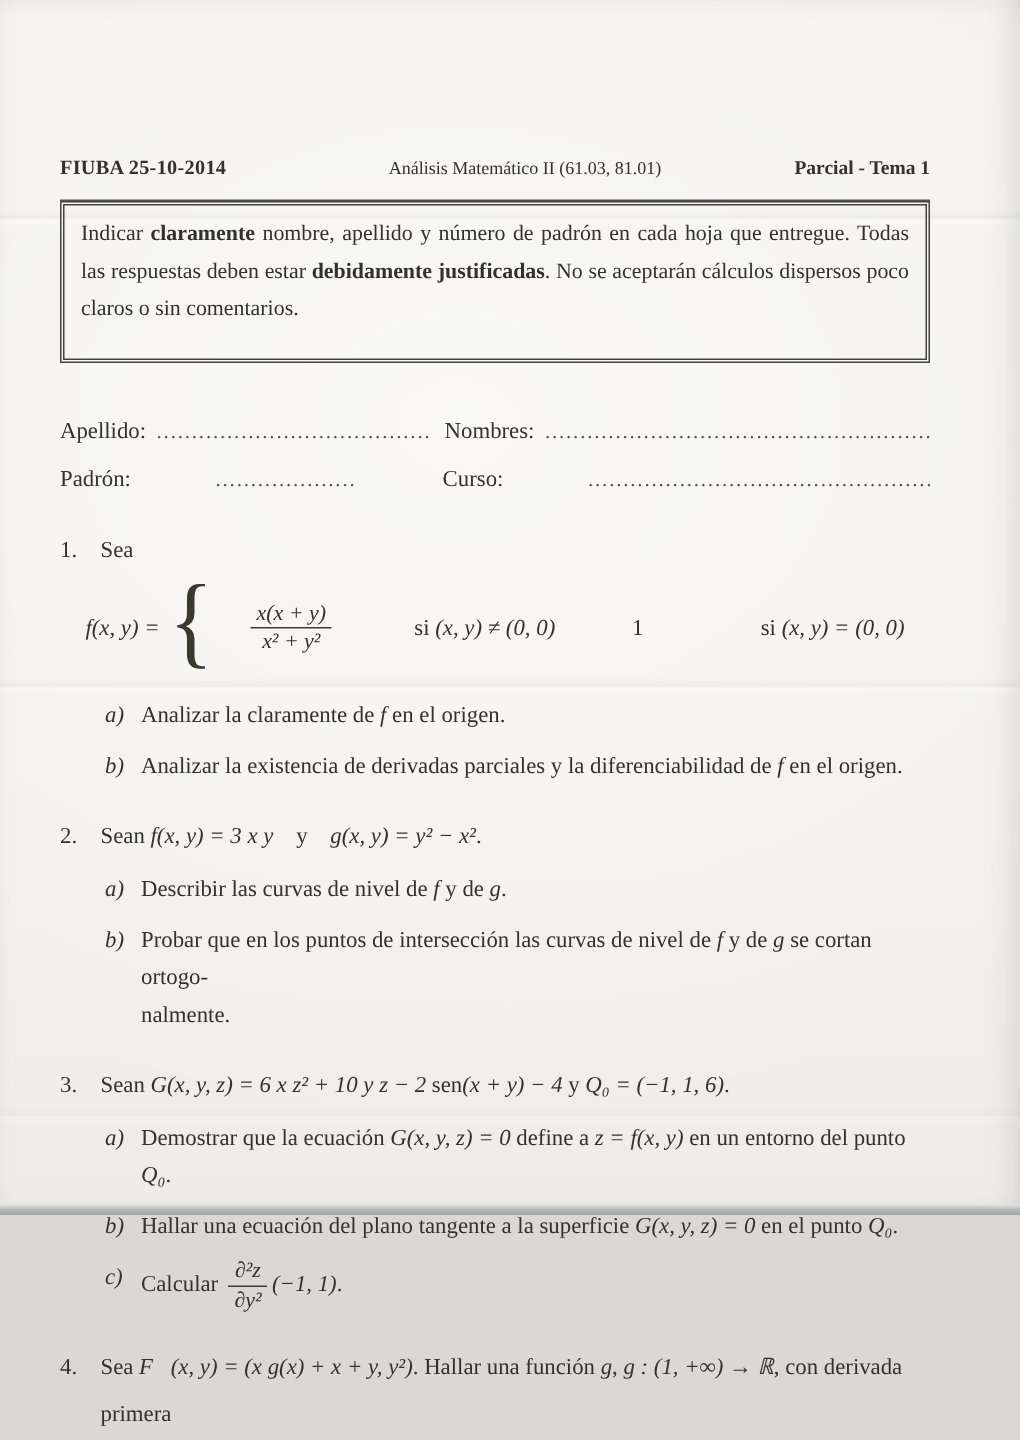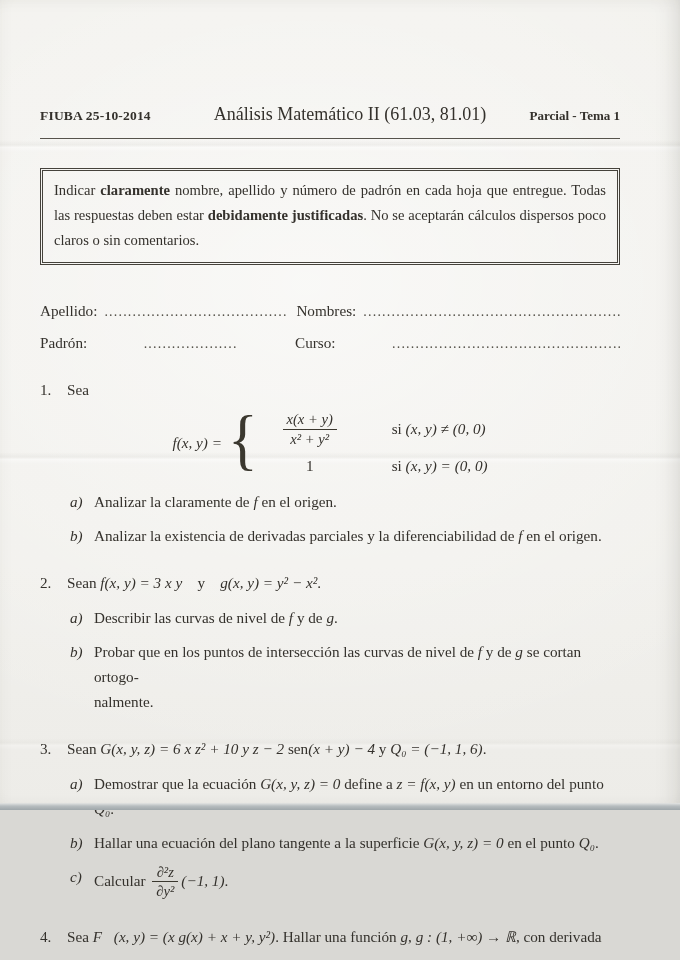--- a/index.html
+++ b/index.html
@@ -28,26 +28,26 @@
   .crease.c1 { top:140px; }
   .crease.c2 { top:452px; }
   .crease.c3 { top:738px; opacity:.6; }
   .scan-strip { position:absolute; bottom:0; left:0; right:0; height:7px; pointer-events:none;
     background:linear-gradient(180deg,#e3e4e3 0%, #b6bcbe 45%, #9ea6aa 100%); }
 
   .content { position:absolute; left:40px; top:0; width:580px; }
 
   .exam-header { margin-top:104px; display:flex; align-items:baseline; }
   .h-date { width:160px; font-size:13.5px; font-weight:bold; letter-spacing:.2px; }
-  .h-title { flex:1; text-align:center; font-size:18px; }
+  .h-title { flex:1; text-align:center; font-size:12px; }
   .h-variant { width:120px; text-align:right; font-size:13px; font-weight:bold; }
 
   .header-rule { margin-top:13px; border-top:1.5px solid #56534c; }
 
-  .notice { margin-top:29px; border:3px double #45423b; padding:7px 11px 9px;
+  .notice { margin-top:0; border:3px double #45423b; padding:7px 11px 20px;
     font-size:14.6px; line-height:25px; text-align:justify; }
 
   .fields { margin-top:37px; font-size:15.2px; }
   .frow { display:flex; align-items:baseline; white-space:nowrap; }
   .frow + .frow { margin-top:14px;justify-content:space-between; }
   .flabel { flex:none; }
   .dots { overflow:hidden; letter-spacing:1.2px; color:#55524a; margin-left:7px; font-size:14px; }
   .d-apellido { width:182px; flex:none; margin-right:10px; }
   .d-nombres { flex:1; }
   .d-padron { width:92px; flex:none; margin-right:10px; }
@@ -58,21 +58,21 @@
   .p-head { display:flex; line-height:27px; }
   .p-num { width:27px; flex:none; }
   .p-intro { flex:1; }
   .sub { display:flex; margin:9px 0 0 30px; line-height:25px; }
   .sub-label { width:24px; flex:none; font-style:italic; }
   .sub-text { flex:1; }
 
   .display-eq { display:flex; justify-content:center; align-items:center; margin:8px 0 14px 0; }
   .brace { font-size:62px; line-height:0.9; transform:scaleY(1.1); color:#3b382f;
     margin:0 6px 6px 6px; font-weight:400; }
-  .eq-rows { display:flex; flex-direction:column; gap:9px; }
+  .eq-rows { display:flex; flex-direction:row; gap:9px; }
   .eq-row { display:flex; align-items:center; }
   .eq-val { min-width:92px; text-align:center; }
   .eq-cond { margin-left:36px; }
 
   .frac { display:inline-flex; flex-direction:column; vertical-align:middle;
     text-align:center; margin:0 3px; font-size:14.6px; }
   .frac .num { display:block; padding:0 4px 1px; line-height:1.15; }
   .frac .den { display:block; border-top:1px solid #3b382f; padding:1px 4px 0; line-height:1.15;text-align:center; }
 
   .m { font-style:italic; }

